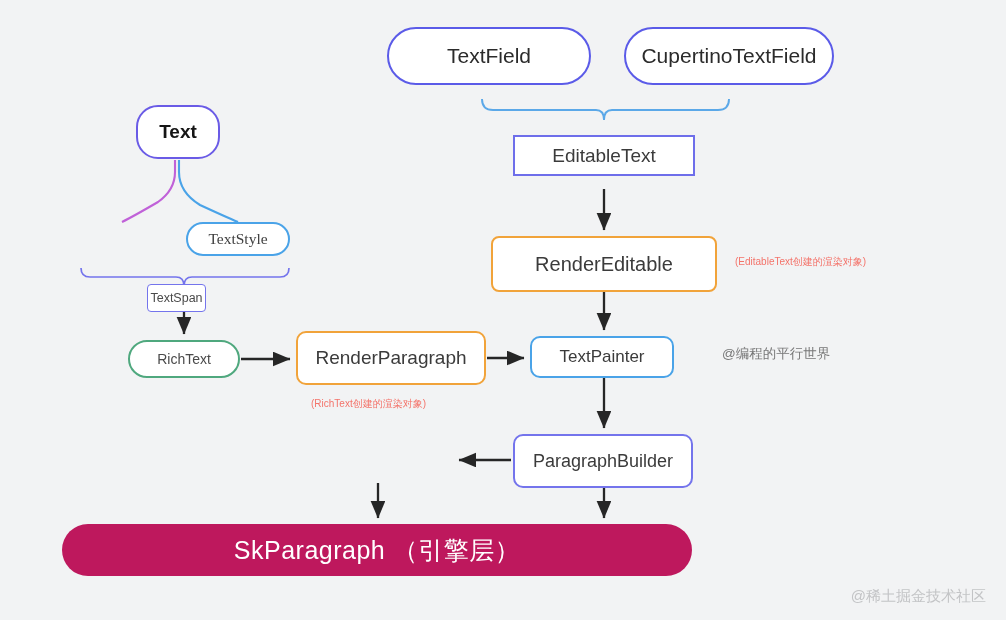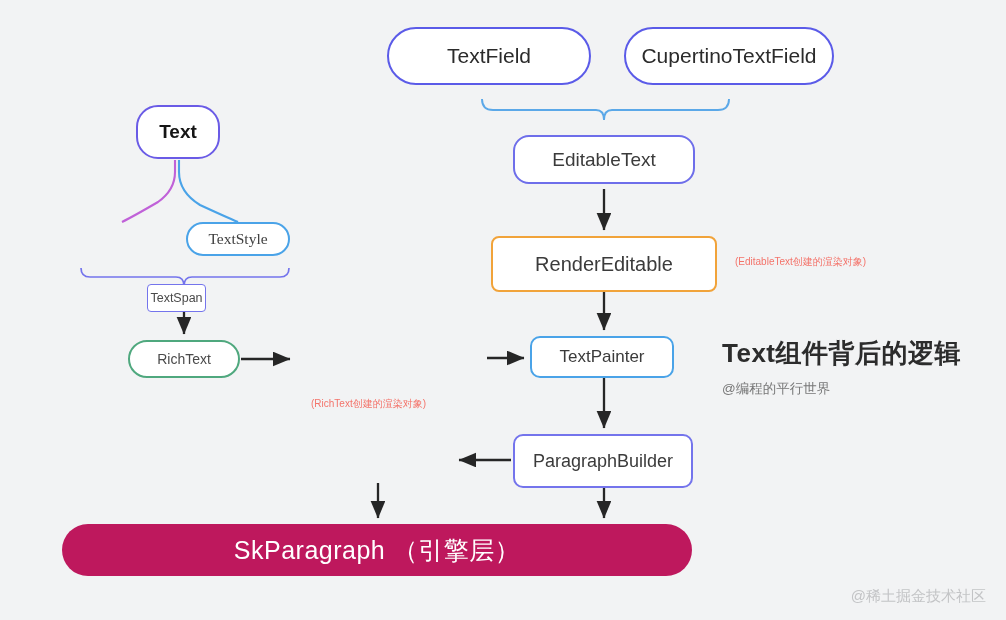--- a/index.html
+++ b/index.html
@@ -42,22 +42,22 @@
     left: 387px; top: 27px; width: 204px; height: 58px;
     border: 2.2px solid #5b5be8; border-radius: 29px;
     font-size: 21px; color: #2b2b2b;
   }
   .n-cupertino {
     left: 624px; top: 27px; width: 210px; height: 58px;
     border: 2.2px solid #5b5be8; border-radius: 29px;
     font-size: 21px; color: #2b2b2b;
   }
   .n-editabletext {
-    left: 513px; top: 135px; width: 182px; height: 49px;
-    border: 2px solid #6e6eea; border-radius: 16px;
+    left: 513px; top: 135px; width: 182px; height: 41px;
+    border: 2px solid #6e6eea; border-radius: 0;
     font-size: 19px;
   }
   .n-rendereditable {
     left: 491px; top: 236px; width: 226px; height: 56px;
     border: 2px solid #f1a33a; border-radius: 8px;
     font-size: 20px;
   }
   .n-textpainter {
     left: 530px; top: 336px; width: 144px; height: 42px;
     border: 2px solid #4aa3e8; border-radius: 10px;
@@ -192,34 +192,34 @@
 
   <div class="node n-rendereditable">RenderEditable</div>
 
   <div class="annot annot-rendereditable">(EditableText创建的渲染对象)</div>
 
   <div class="node n-textpainter">TextPainter</div>
 
   <div class="node n-paragraphbuilder">ParagraphBuilder</div>
 
 
+  <div class="node n-renderparagraph">RenderParagraph</div>
 
   <div class="annot annot-renderparagraph">(RichText创建的渲染对象)</div>
 
   <div class="node n-richtext">RichText</div>
 
   <div class="node n-textspan">TextSpan</div>
 
   <div class="node n-text">Text</div>
 
 
   <div class="node n-textstyle">TextStyle</div>
 
   <div class="node n-skparagraph">SkParagraph （引擎层）</div>
 
   <div class="title-block">
-    <div class="title-main">Text组件背后的逻辑</div>
     <div class="title-sub">@编程的平行世界</div>
   </div>
 
   <div class="watermark">@稀土掘金技术社区</div>
 
 </div>
 
 </body></html>

